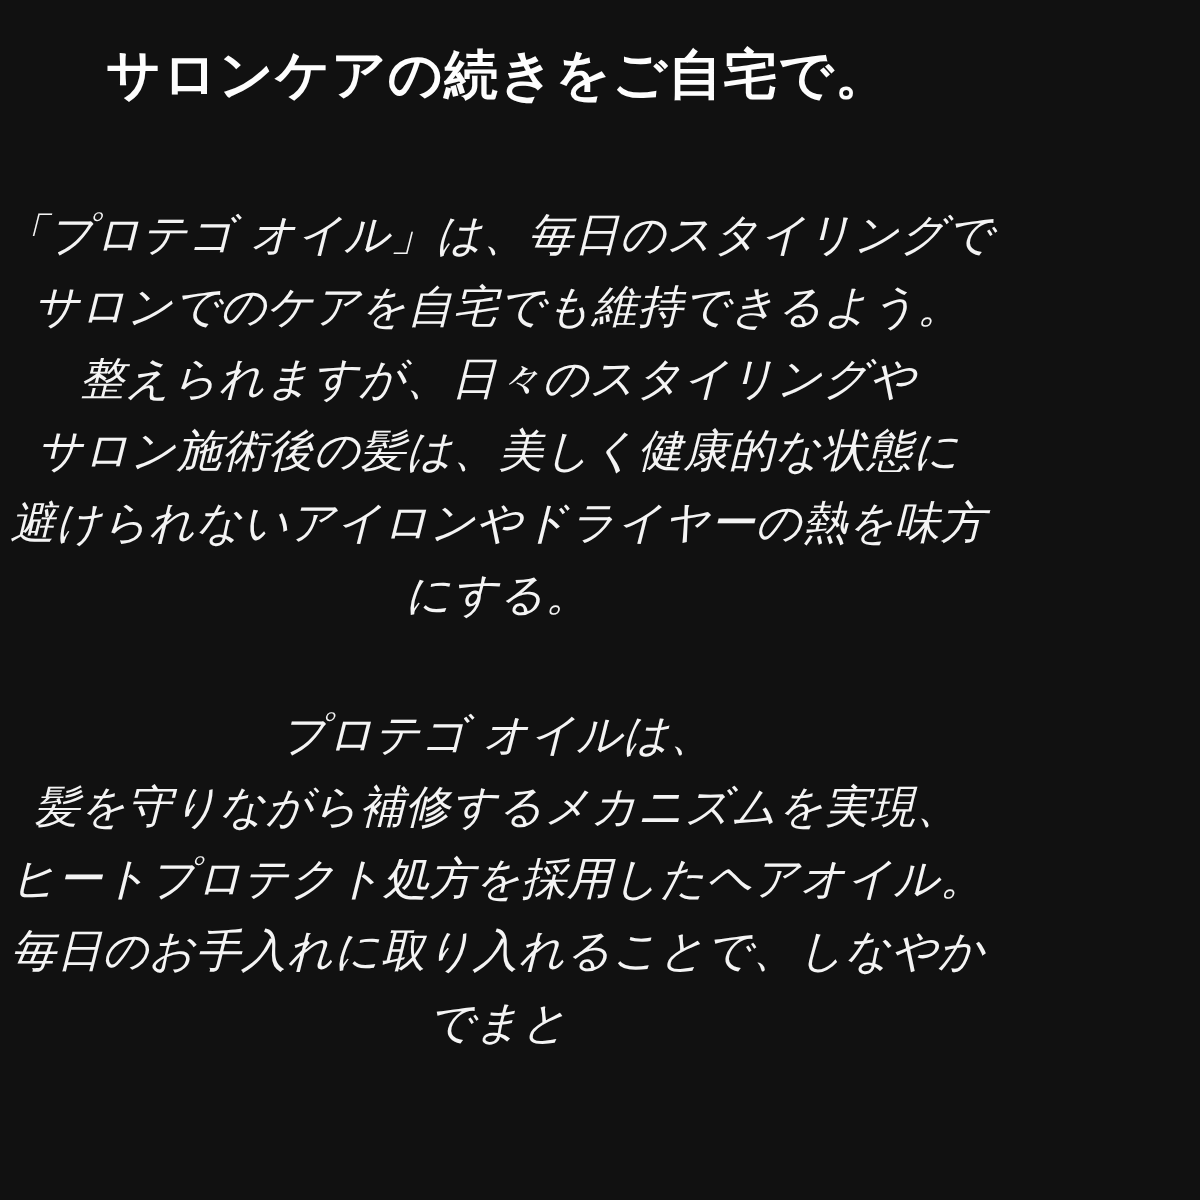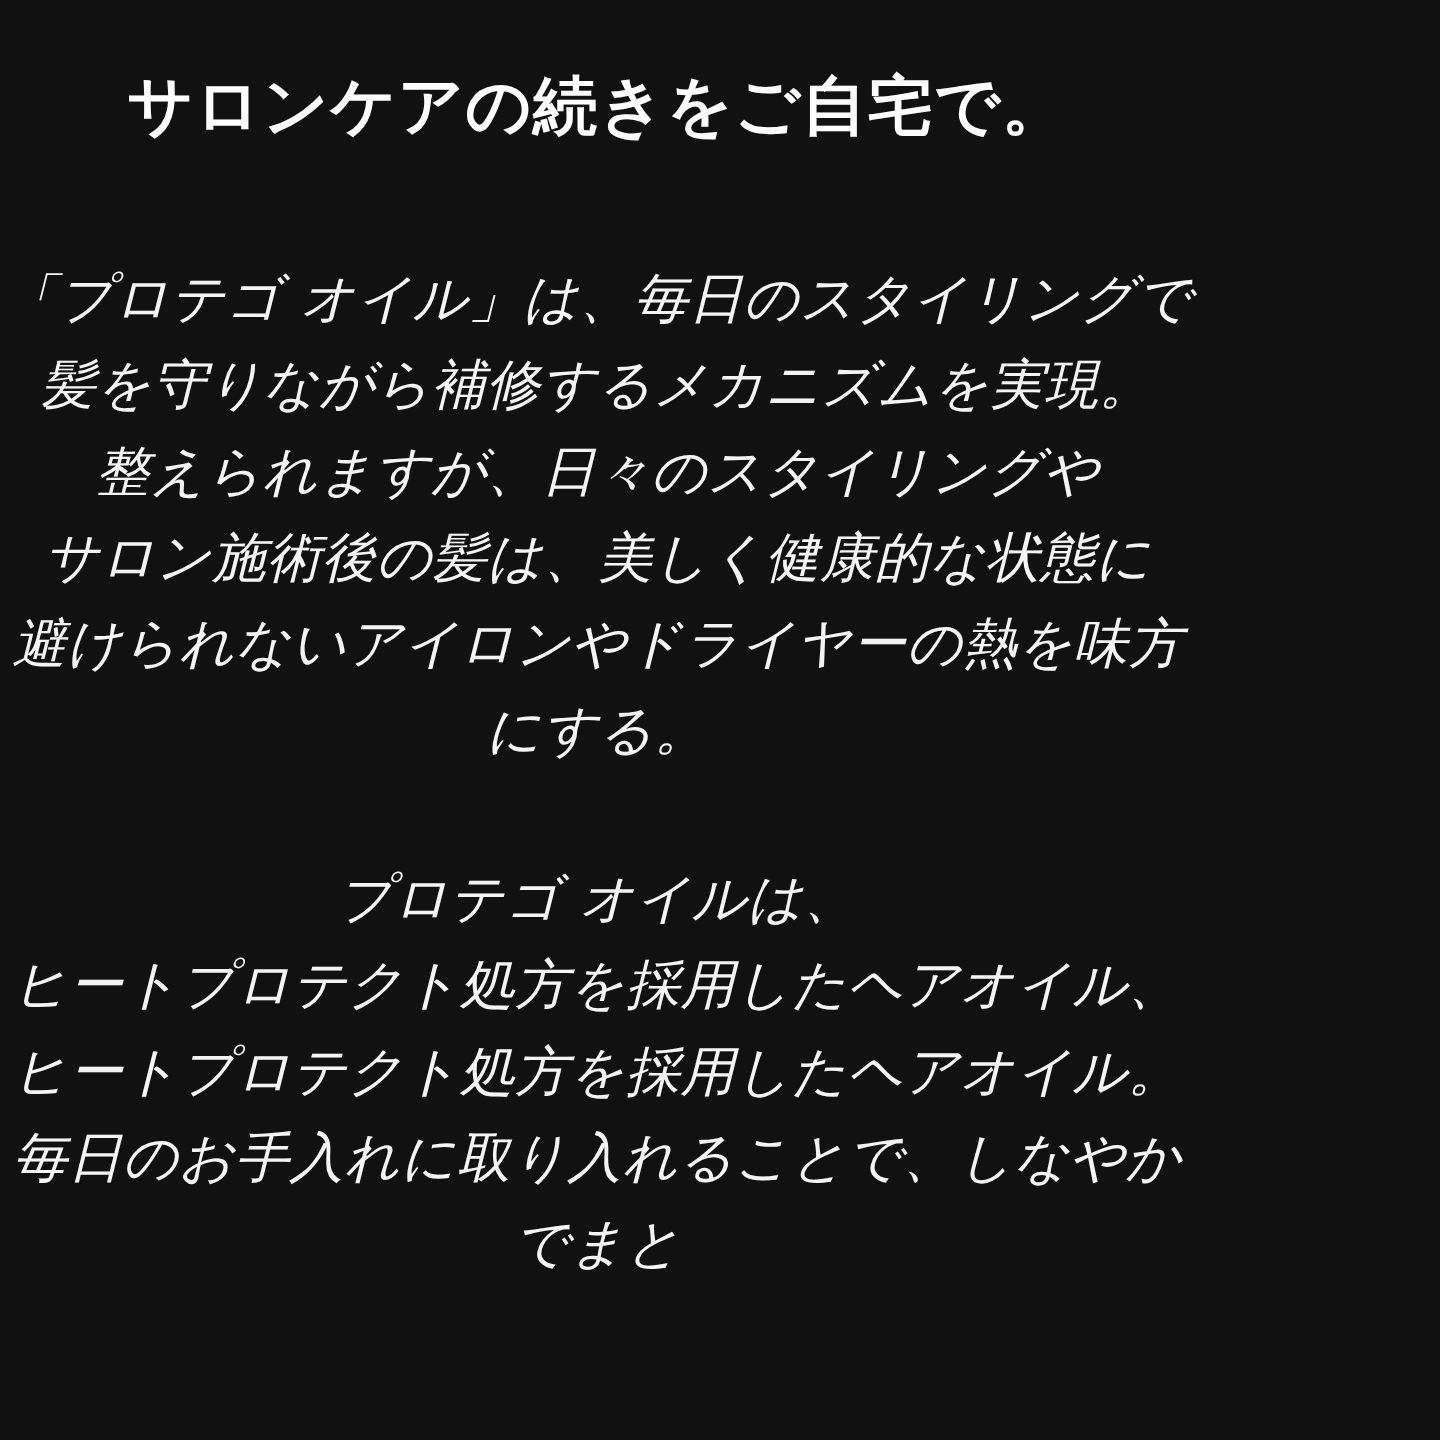--- a/index.html
+++ b/index.html
@@ -13,21 +13,21 @@
     overflow: hidden;
   }
   .section {
     width: 996px;
     height: 1200px;
     background: #111111;
     color: #fbfbfb;
     font-family: "DejaVu Serif", "Liberation Serif", serif;
     text-align: center;
     box-sizing: border-box;
-    padding-top: 44px;
+    padding-top: 30px;
   }
   .heading {
     margin: 0;
     font-size: 54px;
     font-weight: 700;
     line-height: 88px;
     letter-spacing: 0.02em;
     color: #fdfdfd;
   }
   .heading .line { display: block; }
@@ -48,26 +48,26 @@
 <body>
 
 <div class="section">
 
   <h2 class="heading">
     <span class="line">サロンケアの続きをご自宅で。</span>
   </h2>
 
   <p class="paragraph paragraph-1">
     <span class="line">「プロテゴ オイル」は、毎日のスタイリングで</span>
-    <span class="line">髪を守りながら補修するメカニズムを実現。</span>
+    <span class="line">サロンでのケアを自宅でも維持できるよう。</span>
     <span class="line">整えられますが、日々のスタイリングや</span>
     <span class="line">サロン施術後の髪は、美しく健康的な状態に</span>
     <span class="line">避けられないアイロンやドライヤーの熱を味方にする。</span>
   </p>
 
   <p class="paragraph paragraph-2">
     <span class="line">プロテゴ オイルは、</span>
-    <span class="line">ヒートプロテクト処方を採用したヘアオイル、</span>
+    <span class="line">髪を守りながら補修するメカニズムを実現、</span>
     <span class="line">ヒートプロテクト処方を採用したヘアオイル。</span>
     <span class="line">毎日のお手入れに取り入れることで、しなやかでまと</span>
   </p>
 
 </div>
 
 </body></html>

